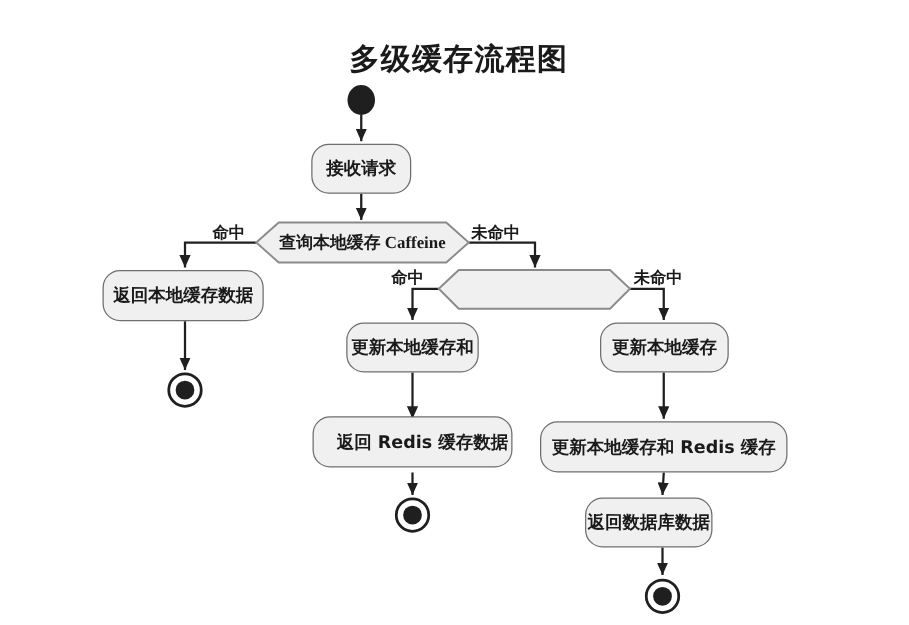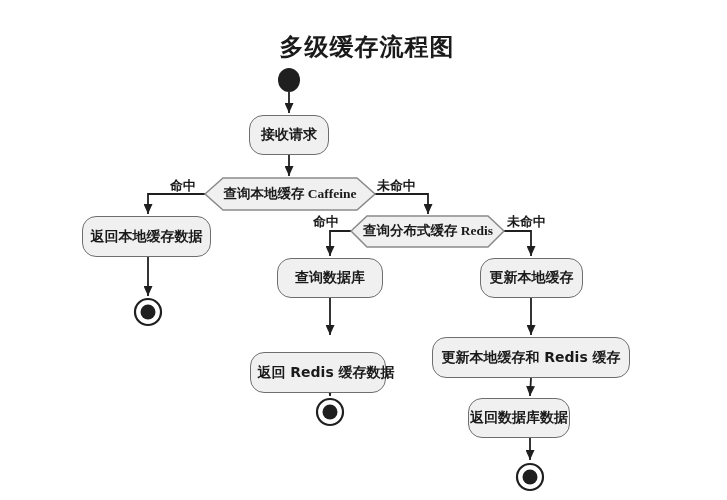--- a/index.html
+++ b/index.html
@@ -114,27 +114,26 @@
       <circle class="final-inner" cx="330" cy="412" r="7.5"></circle>
     </g>
     <g>
       <circle class="final-outer" cx="530" cy="477" r="13"></circle>
       <circle class="final-inner" cx="530" cy="477" r="7.5"></circle>
     </g>
   </svg>
 
   <div class="action" style="left:249px; top:115px; width:80px; height:40px;text-align:right;">接收请求</div>
   <div class="action" style="left:82px; top:216px; width:129px; height:41px;">返回本地缓存数据</div>
-  <div class="action" style="left:277px; top:258px; width:106px; height:40px;">查询数据库</div>
+  <div class="action" style="left:277px; top:258px; width:106px; height:40px;">更新本地缓存和</div>
   <div class="action" style="left:480px; top:258px; width:103px; height:40px;">更新本地缓存</div>
-  <div class="action" style="left:250px; top:352px; width:136px; height:41px;padding-left:16px;">返回 Redis 缓存数据</div>
+  <div class="action" style="left:250px; top:333px; width:160px; height:41px;padding-left:16px;">返回 Redis 缓存数据</div>
   <div class="action" style="left:432px; top:337px; width:198px; height:41px;">更新本地缓存和 Redis 缓存</div>
   <div class="action" style="left:468px; top:398px; width:102px; height:40px;">返回数据库数据</div>
 
   <div class="dlabel" style="left:213px; top:181px; width:154px; height:26px;">查询本地缓存 Caffeine</div>
-  <div class="dlabel" style="left:354px; top:218px; width:148px; height:26px;">查询分布式缓存 Redis</div>
 
   <div class="elabel right" style="left:163px; top:177px; width:40px;">命中</div>
   <div class="elabel" style="left:377px; top:177px; width:48px;">未命中</div>
   <div class="elabel right" style="left:305px; top:213px; width:42px;">命中</div>
   <div class="elabel" style="left:507px; top:213px; width:48px;">未命中</div>
 
 </div>
 
 </body></html>

